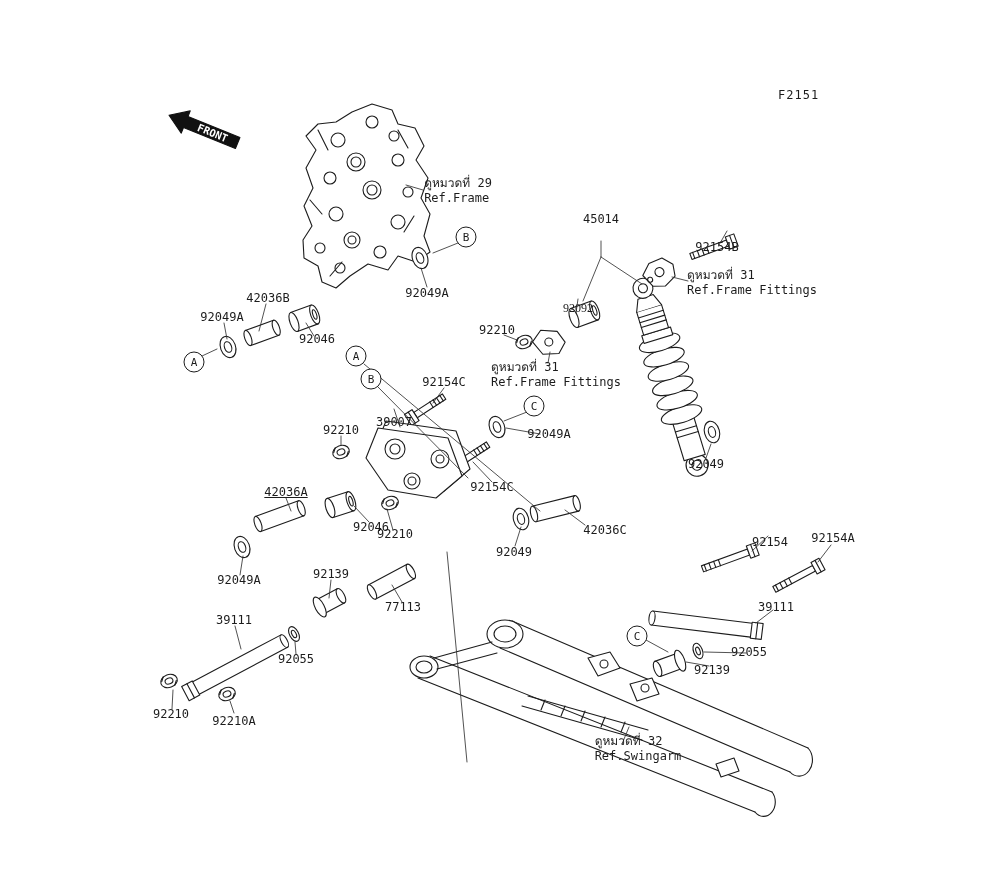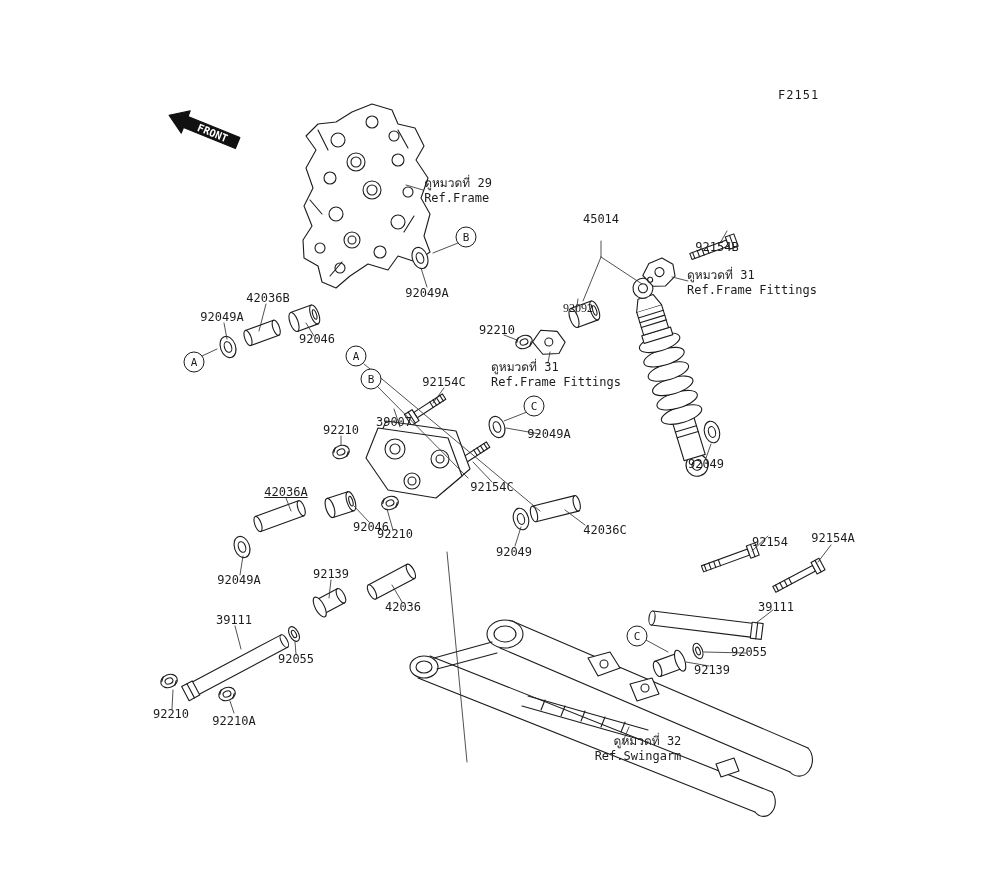--- a/index.html
+++ b/index.html
@@ -367,29 +367,29 @@
       <div class="part-label" style="left: 286px; top: 485px; text-decoration: underline;">42036A</div>
       <div class="part-label" style="left: 371px; top: 520px;">92046</div>
       <div class="part-label" style="left: 395px; top: 527px;">92210</div>
       <div class="part-label" style="left: 492px; top: 480px;">92154C</div>
       <div class="part-label" style="left: 593px; top: 523px; margin-left: 12px;">42036C</div>
       <div class="part-label" style="left: 514px; top: 545px;">92049</div>
       <div class="part-label" style="left: 770px; top: 523px; margin-top: 12px;">92154</div>
       <div class="part-label" style="left: 833px; top: 531px; text-align: center;">92154A</div>
       <div class="part-label" style="left: 239px; top: 573px;">92049A</div>
       <div class="part-label" style="left: 331px; top: 567px;">92139</div>
-      <div class="part-label" style="left: 403px; top: 600px;">42036</div>
+      <div class="part-label" style="left: 403px; top: 600px;">77113</div>
       <div class="part-label" style="left: 234px; top: 613px;">39111</div>
       <div class="part-label" style="left: 776px; top: 600px;">39111</div>
       <div class="part-label" style="left: 296px; top: 652px;">92055</div>
       <div class="part-label" style="left: 749px; top: 645px;">92055</div>
       <div class="part-label" style="left: 712px; top: 663px;">92139</div>
       <div class="part-label" style="left: 171px; top: 707px;">92210</div>
       <div class="part-label" style="left: 234px; top: 714px;">92210A</div>
-      <div class="part-label" style="left: 638px; top: 734px; text-align: right;">ดูหมวดที่ 32
+      <div class="part-label" style="left: 638px; top: 734px;">ดูหมวดที่ 32
 Ref.Swingarm</div>
       <div class="marker" style="left: 466px; top: 237px;">B</div>
       <div class="marker" style="left: 194px; top: 362px;">A</div>
       <div class="marker" style="left: 356px; top: 356px;">A</div>
       <div class="marker" style="left: 371px; top: 379px;">B</div>
       <div class="marker" style="left: 534px; top: 406px;">C</div>
       <div class="marker" style="left: 637px; top: 636px;">C</div>
     </div>
 </div>
 

